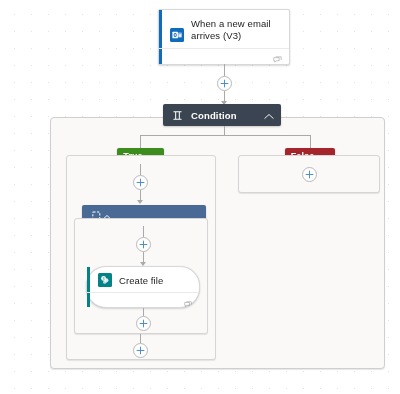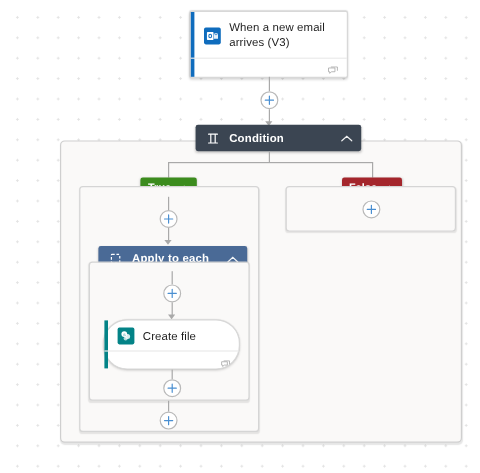--- a/index.html
+++ b/index.html
@@ -19,21 +19,21 @@
 
   
   .node{position:absolute;box-sizing:border-box;}
   .card{
     background:#ffffff;
     border:1px solid #d8d8d8;
     border-radius:2px;
     box-shadow:0 1px 2px rgba(0,0,0,.14), 0 0 1px rgba(0,0,0,.12);
   }
   .card-accent{position:absolute;left:0;top:0;bottom:0;width:3px;}
-  .card-body{display:flex;align-items:center;padding:7px 8px 6px 11px;}
+  .card-body{display:flex;align-items:flex-end;padding:7px 8px 6px 11px;}
   .card-title{
     font-size:9.5px;line-height:12px;color:#1c1c1c;
     padding-left:7px;padding-top:1px;letter-spacing:.1px;
   }
   .card-foot{
     border-top:1px solid #eaeaea;height:15px;position:relative;
   }
   .foot-icon{position:absolute;right:7px;top:2px;opacity:.55;}
 
   
@@ -131,21 +131,21 @@
   <div class="plus" style="left:217px;top:76px;">
     <svg width="9" height="9" viewBox="0 0 10 10">
         <path d="M5 1.2v7.6M1.2 5h7.6" stroke="#4a8fd1" stroke-width="1.1" stroke-linecap="round"></path>
       </svg>
   </div>
   <div class="vline" style="left:224px;top:91px;height:11px;"></div>
   <div class="arrow" style="left:220.5px;top:101px;"></div>
 
   <div class="scope" style="left:50px;top:117px;width:335px;height:252px;"></div>
 
-  <div class="hdr" style="left:163px;top:104px;width:138px;height:22px;background:#3b4552;">
+  <div class="hdr" style="left:163px;top:104px;width:118px;height:22px;background:#3b4552;">
     <span class="appicon" style="width:11px;height:11px;background:transparent;">
       <svg width="11" height="11" viewBox="0 0 12 12">
         <path d="M2 2h8M2 10h8M4 2v8M8 2v8" stroke="#ffffff" stroke-width="1.1" stroke-linecap="round"></path>
       </svg>
     </span>
     <span class="hdr-label">Condition</span>
     <span class="chev">
       <svg width="10" height="7" viewBox="0 0 12 8">
           <path d="M1 6.2L6 1.6l5 4.6" fill="none" stroke="#ffffff" stroke-width="1.2" stroke-linecap="round"></path>
         </svg>
@@ -185,21 +185,20 @@
   </div>
   <div class="vline" style="left:140px;top:190px;height:11px;"></div>
   <div class="arrow" style="left:136.5px;top:200px;"></div>
 
   <div class="hdr" style="left:82px;top:205px;width:124px;height:21px;background:#4a6a96;">
     <span class="appicon" style="width:11px;height:11px;background:transparent;">
       <svg width="11" height="11" viewBox="0 0 12 12">
         <rect x="2" y="2.2" width="7.6" height="7.6" rx="0.6" fill="none" stroke="#ffffff" stroke-width="1.1" stroke-dasharray="2.4 1.6"></rect>
       </svg>
     </span>
-    <span class="hdr-label">Apply to each</span>
     <span class="chev">
       <svg width="10" height="7" viewBox="0 0 12 8">
           <path d="M1 6.2L6 1.6l5 4.6" fill="none" stroke="#ffffff" stroke-width="1.2" stroke-linecap="round"></path>
         </svg>
     </span>
   </div>
 
   <div class="scope-plain" style="left:74px;top:218px;width:134px;height:116px;"></div>
 
   <div class="vline" style="left:143px;top:226px;height:11px;"></div>

